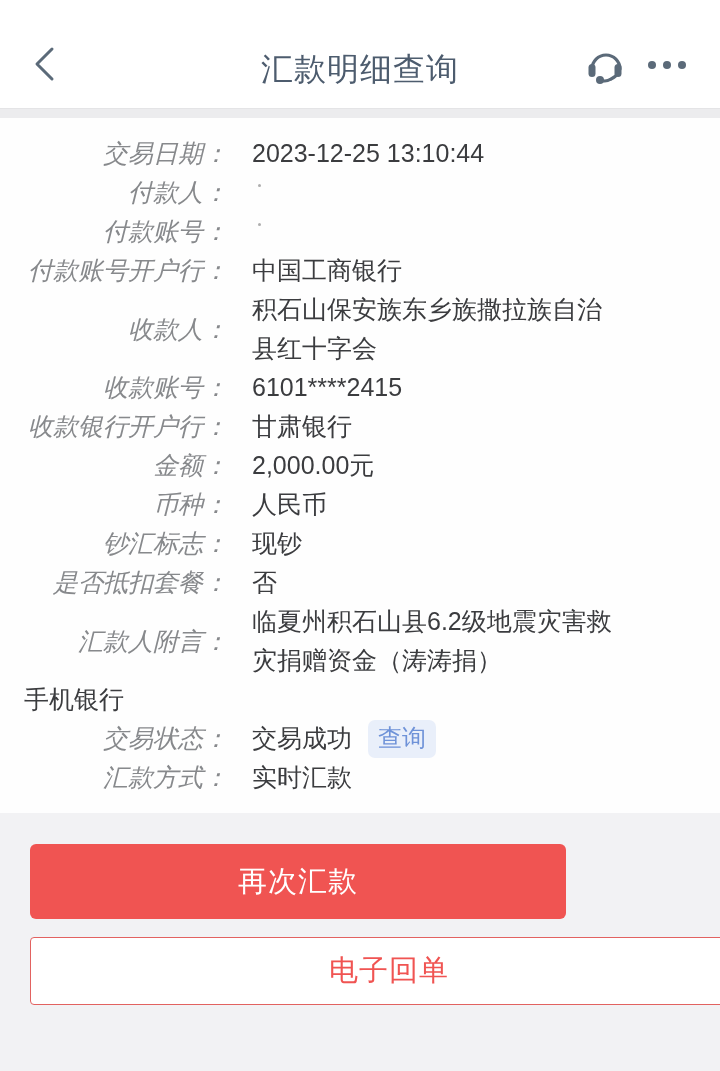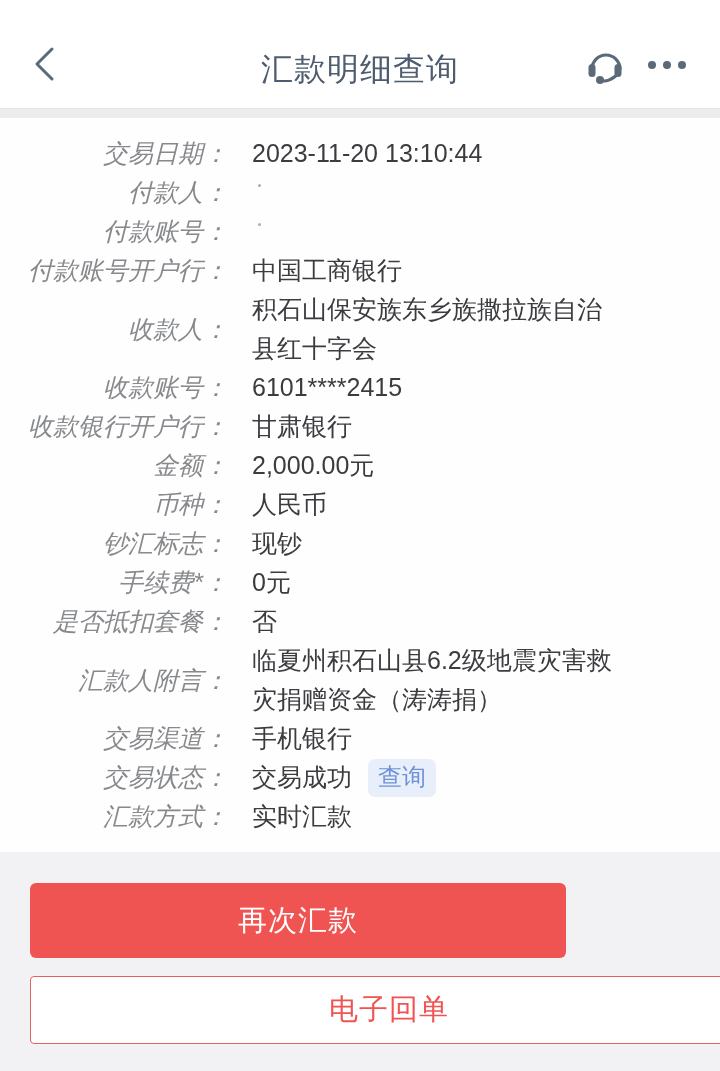--- a/index.html
+++ b/index.html
@@ -196,21 +196,21 @@
     <span class="dot"></span>
     <span class="dot"></span>
     <span class="dot"></span>
   </div>
 </div>
 <div class="header-divider"></div>
 
 <div class="details" id="rows">
   <div class="row">
     <div class="label">交易日期：</div>
-  <div class="value">2023-11-20 13:10:44</div>
+  <div class="value">2023-12-25 13:10:44</div>
     </div>
 
   <div class="row">
     <div class="label">付款人：</div>
   <div class="value"><span class="redact-dot"></span></div>
     </div>
 
   <div class="row">
     <div class="label">付款账号：</div>
   <div class="value"><span class="redact-dot"></span></div>
@@ -244,37 +244,32 @@
   <div class="row">
     <div class="label">币种：</div>
   <div class="value">人民币</div>
     </div>
 
   <div class="row">
     <div class="label">钞汇标志：</div>
   <div class="value">现钞</div>
     </div>
 
-  <div class="row">
-    <div class="label">手续费*：</div>
-  <div class="value">0元</div>
-    </div>
 
   <div class="row">
     <div class="label">是否抵扣套餐：</div>
   <div class="value">否</div>
     </div>
 
   <div class="row">
     <div class="label">汇款人附言：</div>
   <div class="value">临夏州积石山县6.2级地震灾害救灾捐赠资金（涛涛捐）</div>
     </div>
 
   <div class="row">
-    <div class="label">交易渠道：</div>
   <div class="value">手机银行</div>
     </div>
 
   <div class="row">
     <div class="label">交易状态：</div>
   <div class="value-wrap">
         <span class="value">交易成功</span>
         <span class="chip">查询</span>
       </div>
     </div>

